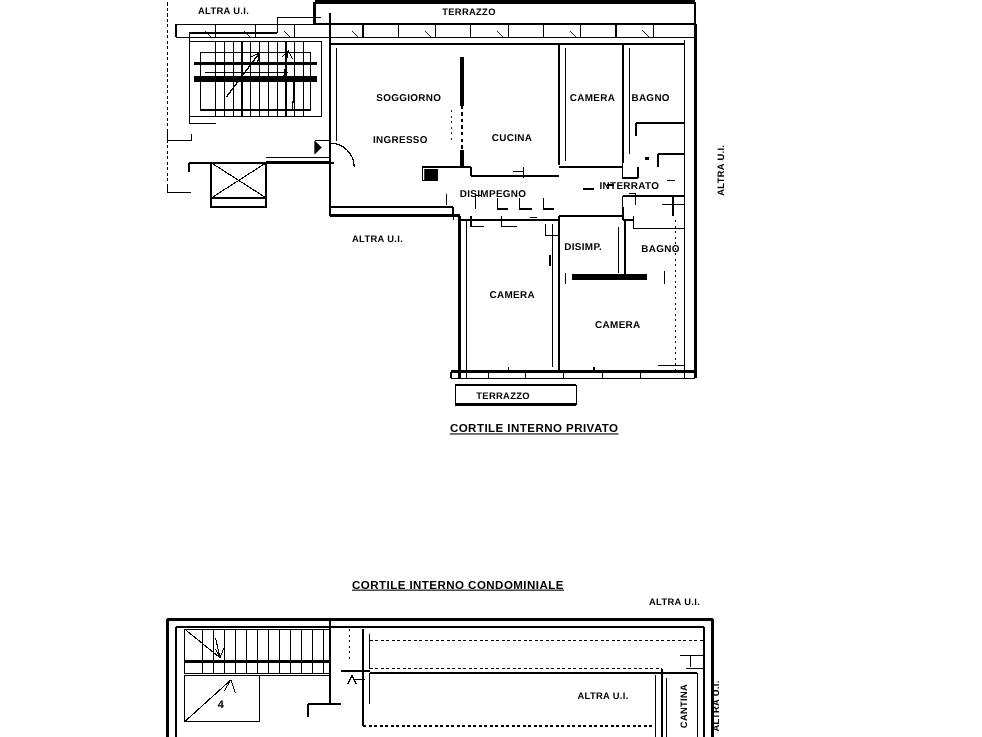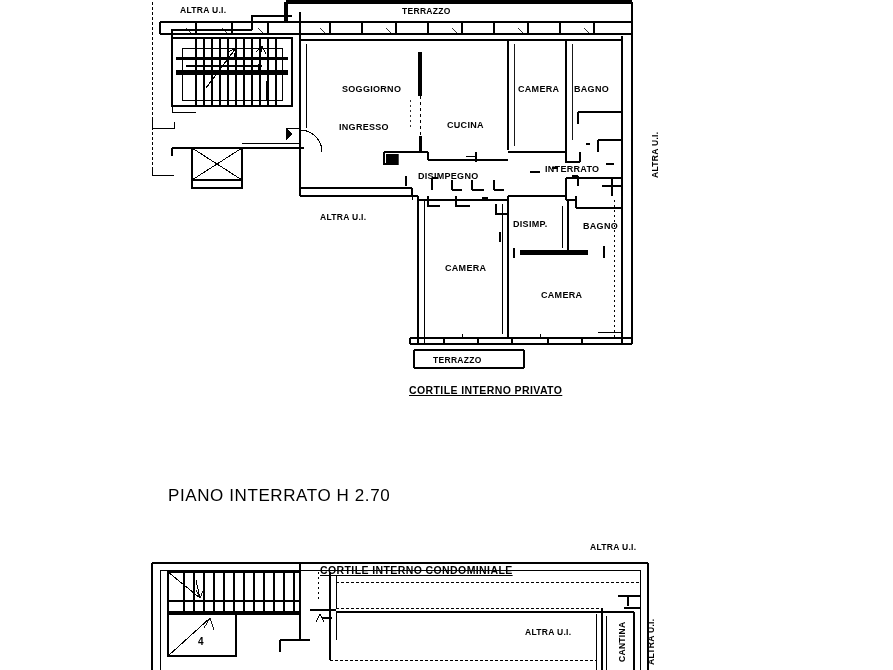--- a/index.html
+++ b/index.html
@@ -332,23 +332,22 @@
   <div class="lbl room" style="left:583px; top:222px;">BAGNO</div>
 
   <div class="lbl room" style="left:445px; top:264px;">CAMERA</div>
 
   <div class="lbl room" style="left:541px; top:291px;">CAMERA</div>
 
   <div class="lbl small" style="left:433px; top:356px;">TERRAZZO</div>
 
   <div class="lbl sub" style="left:409px; top:385px;">CORTILE INTERNO PRIVATO</div>
 
-  <div class="lbl title" style="left:168px; top:487px;">PIANO INTERRATO  H 2.70</div>
-
-  <div class="lbl sub" style="left:320px; top:527px;margin-top:38px;">CORTILE INTERNO CONDOMINIALE</div>
+
+  <div class="lbl sub" style="left:320px; top:527px;">CORTILE INTERNO CONDOMINIALE</div>
 
   <div class="lbl small" style="left:590px; top:543px;">ALTRA U.I.</div>
 
   <div class="lbl small" style="left:525px; top:628px;">ALTRA U.I.</div>
 
   <div class="lbl small vert" style="left:618px; top:662px;">CANTINA</div>
 
   <div class="lbl small vert" style="left:647px; top:665px;">ALTRA U.I.</div>
 
   <div class="lbl mid" style="left:198px; top:637px;">4</div>

